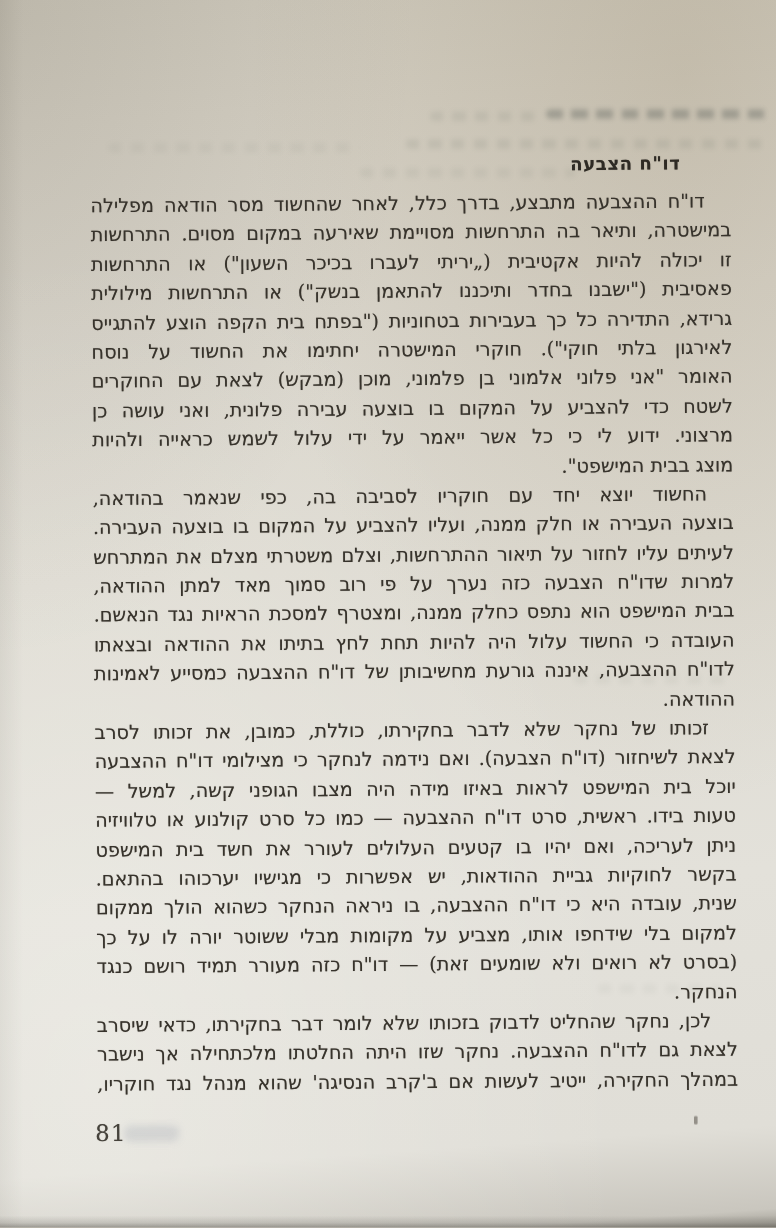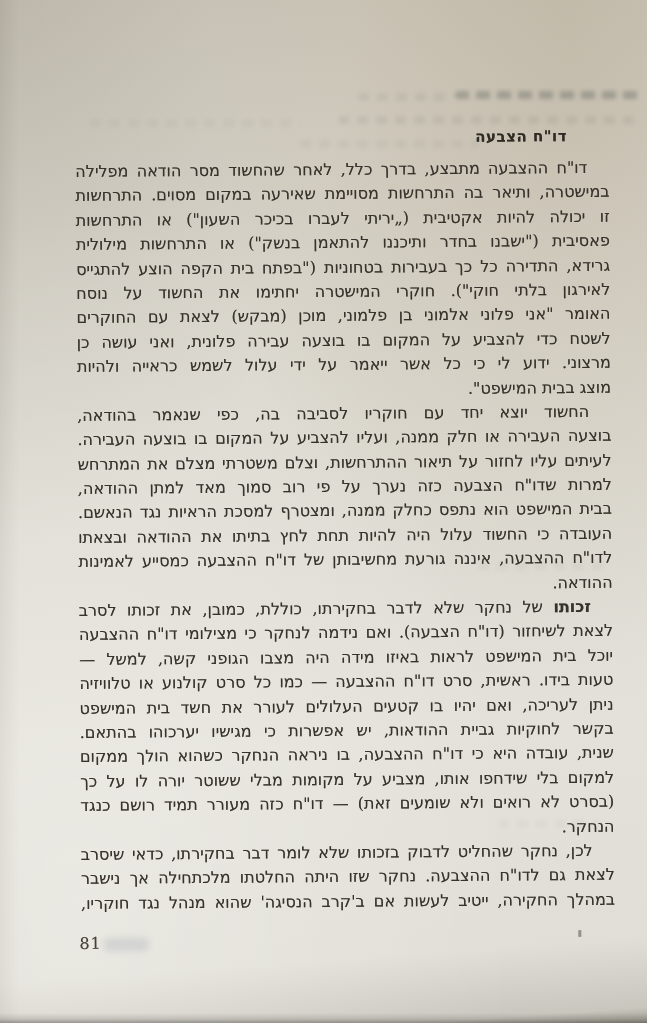--- a/index.html
+++ b/index.html
@@ -41,24 +41,24 @@
   }
   .tline{
     height:24.4px;line-height:24.4px;
     text-align:justify;
     text-align-last:justify;
     white-space:nowrap;
     overflow:visible;
   }
   .tline.indent{padding-right:22px;}
   .tline.end{text-align-last:right;}
-  .tline b{font-weight:bold;}
+  .tline b{font-weight:normal;}
   .page-number{
     position:absolute;left:76px;top:932px;
-    font-size:16px;color:#45423b;
+    font-size:19px;color:#45423b;
     letter-spacing:1px;
     text-shadow:0 0 0.6px rgba(60,54,46,0.5);
   }
   .bleed{
     position:absolute;height:8px;border-radius:4px;
     background:repeating-linear-gradient(90deg, rgba(100,108,98,0.55) 0 11px, rgba(100,108,98,0) 11px 19px);
     filter:blur(2px);
     pointer-events:none;
   }
   .b1{left:455px;top:91px;width:186px;opacity:0.42;background:repeating-linear-gradient(90deg, rgba(75,82,78,0.75) 0 14px, rgba(75,82,78,0) 14px 21px);}

